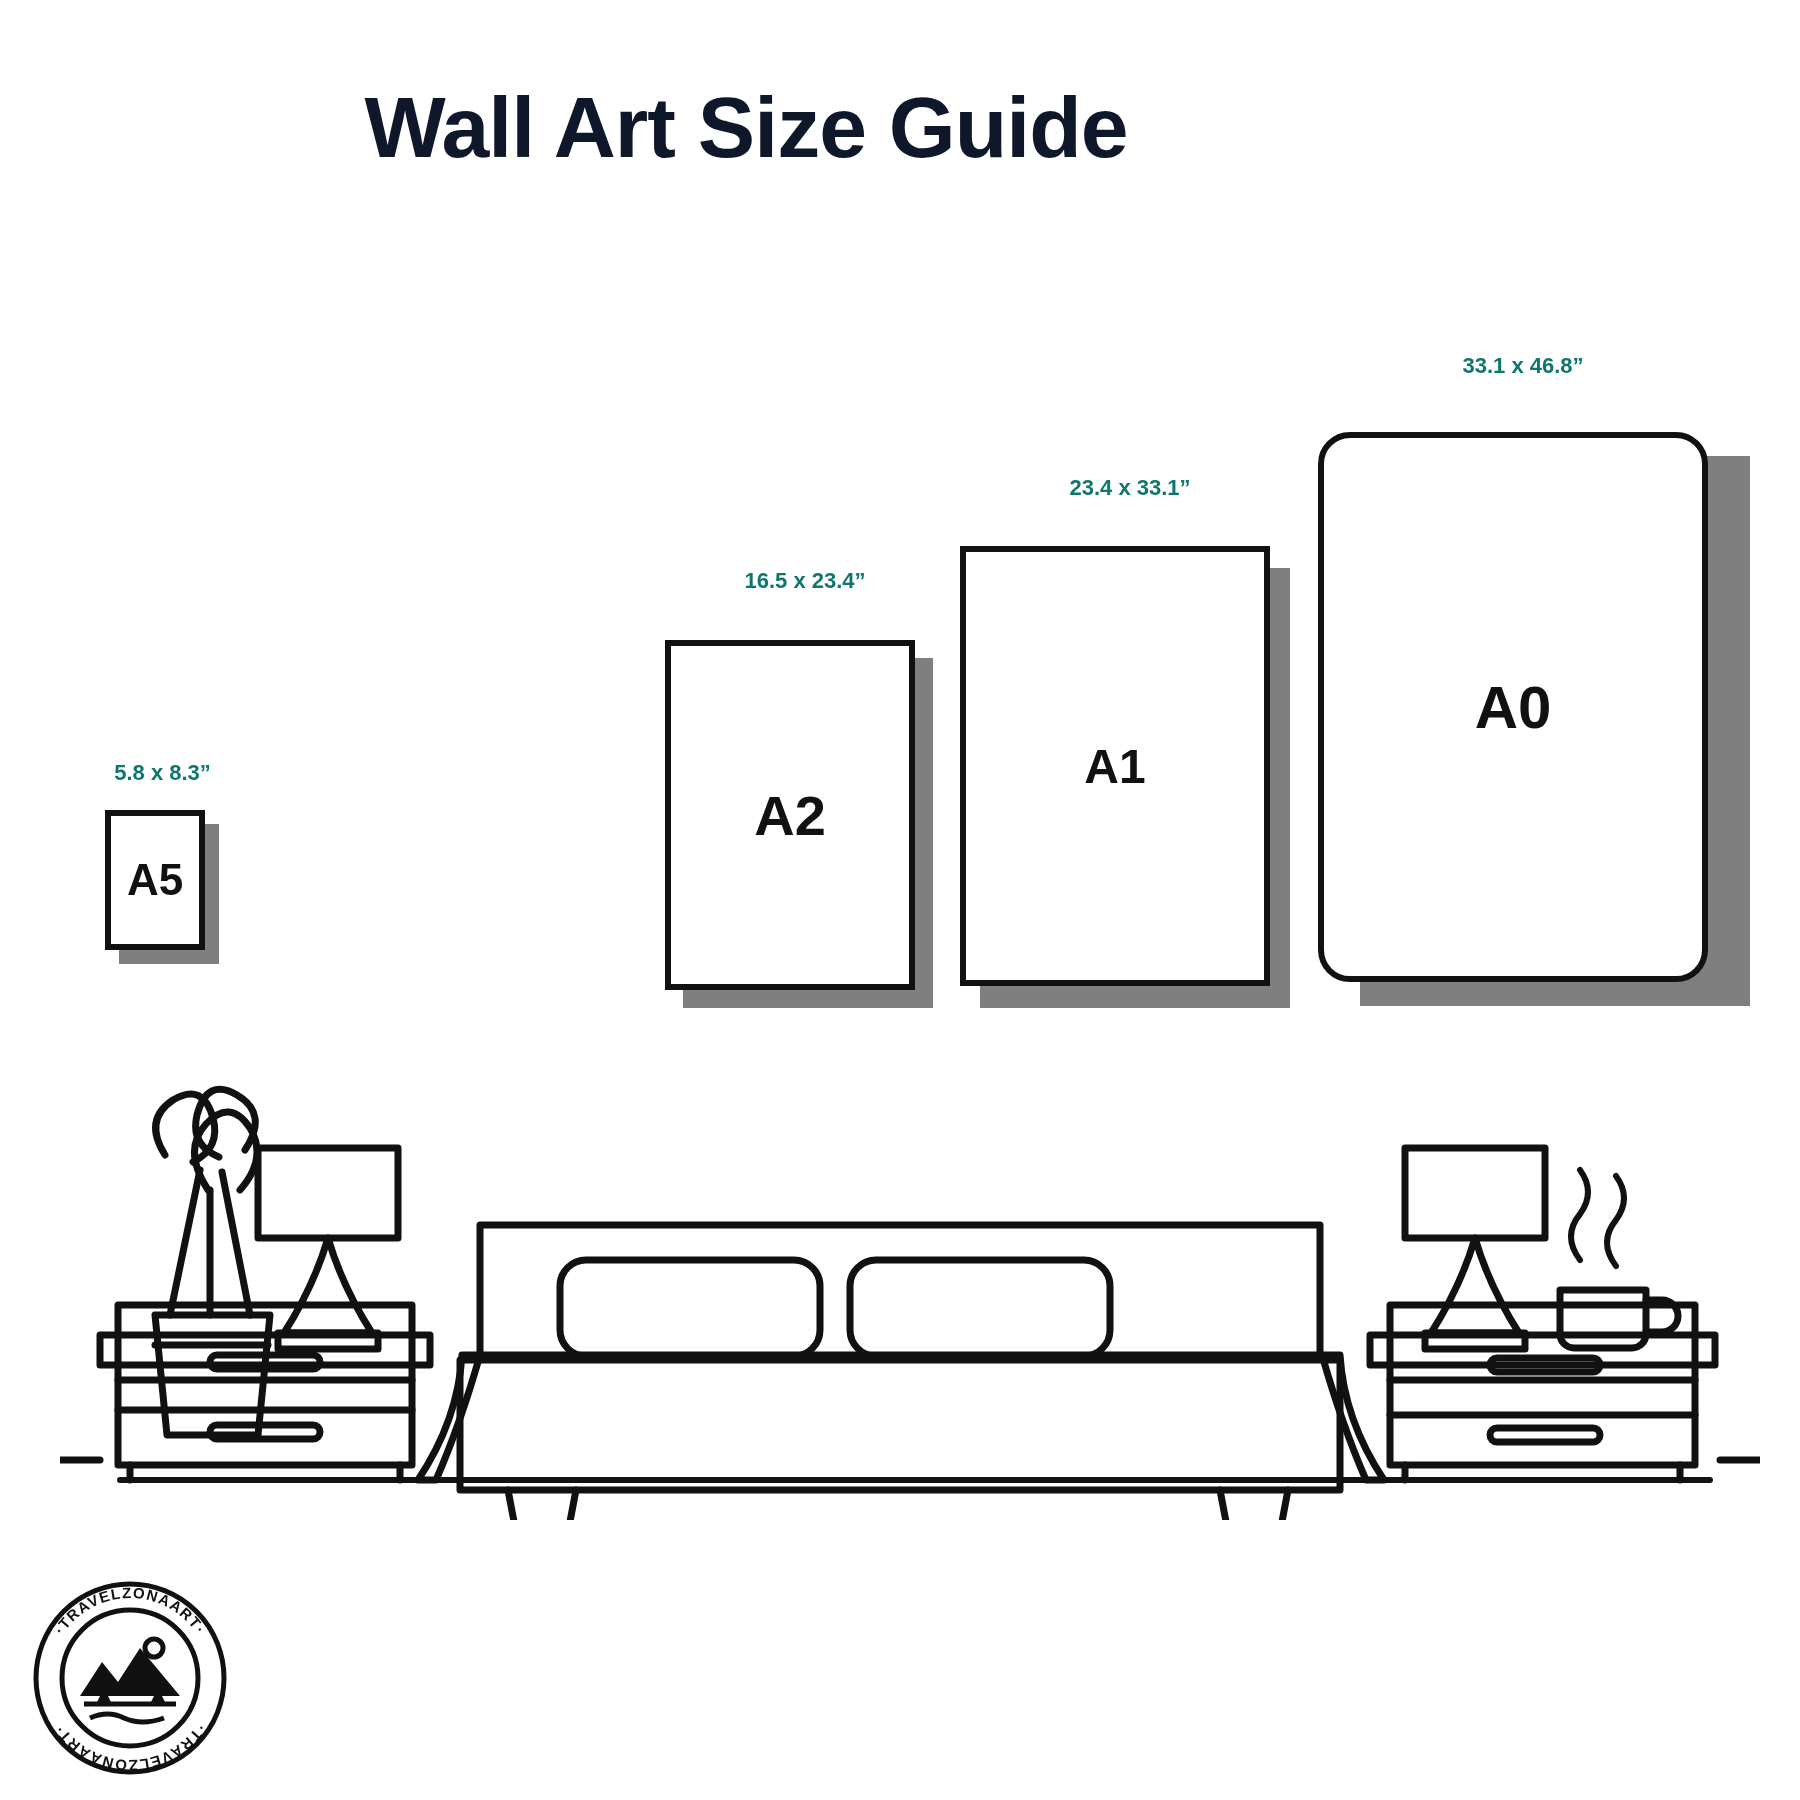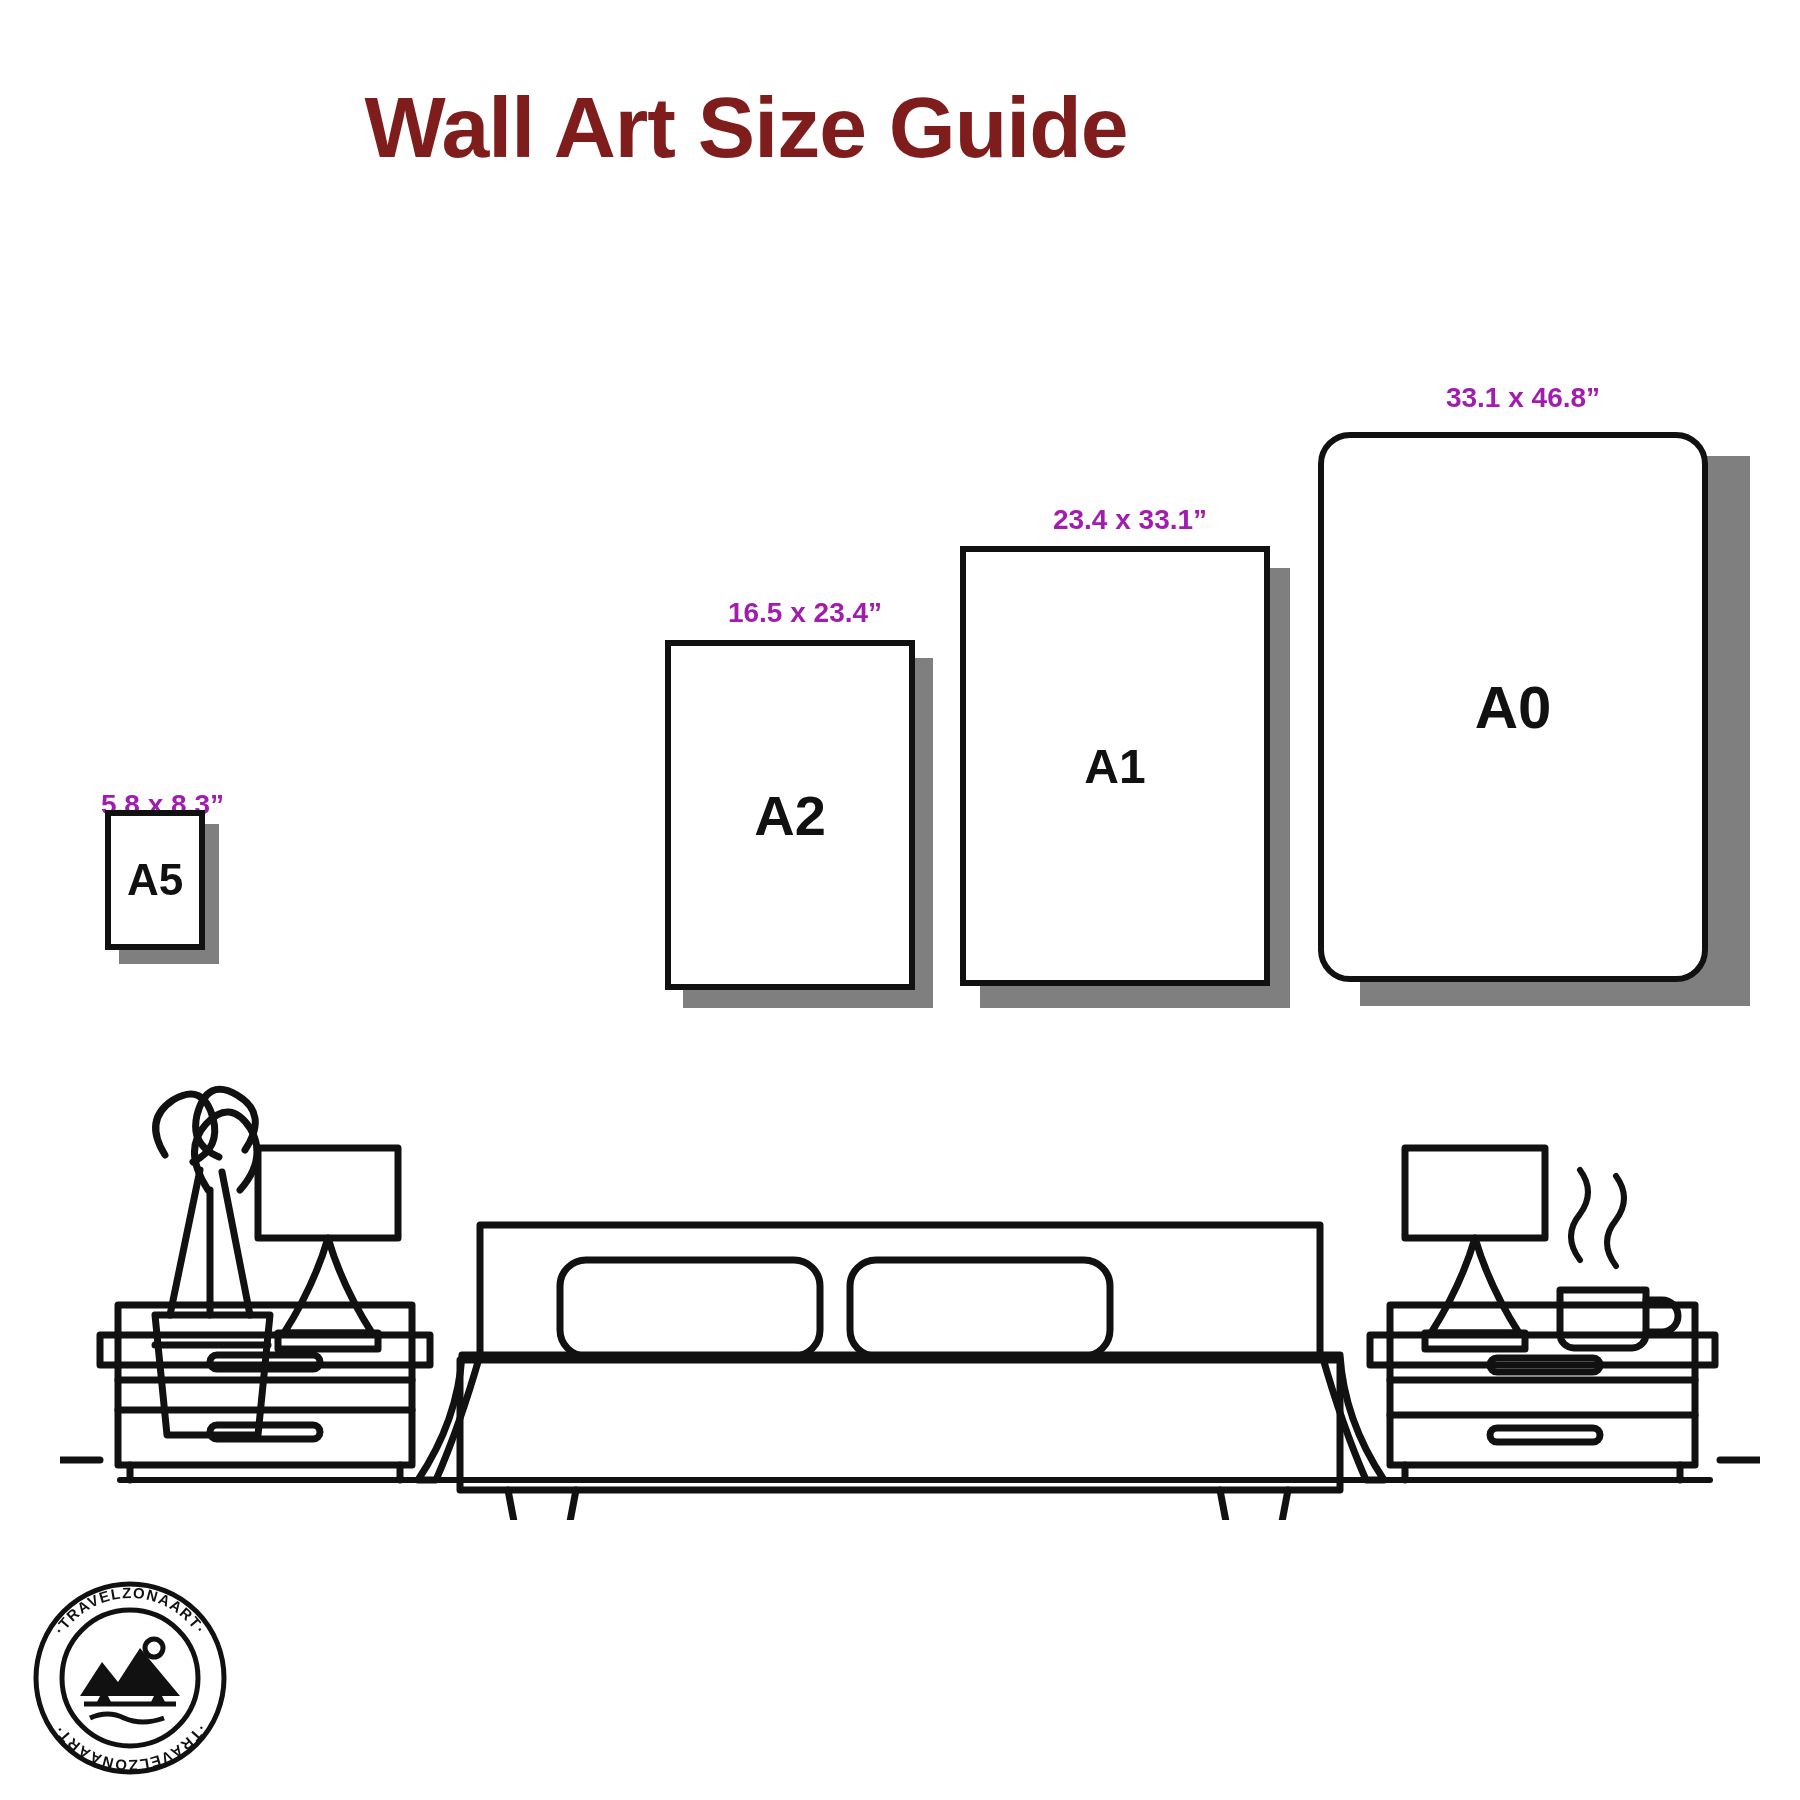--- a/index.html
+++ b/index.html
@@ -14,38 +14,37 @@
   .page{position:absolute;inset:0;}
 
   
   .title{
     position:absolute;
     top:78px;left:0;width:1492px;
     text-align:center;
     font-size:86px;
     font-weight:bold;
     letter-spacing:-1px;
-    color:#7f1d1d;
+    color:#0f172a;
   }
 
   
   .posters{
     position:absolute;
     left:0;top:290px;width:1800px;height:700px;
   }
   .poster-group{position:absolute;bottom:0;}
   .poster-label{
     position:absolute;
     left:50%;
     transform:translateX(-50%);
     white-space:nowrap;
-    font-size:28px;
-    font-weight:bold;
-    color:#a21caf;
-    margin-top:29px;
+    font-size:22px;
+    font-weight:bold;
+    color:#0f766e;
   }
   .poster-shadow{
     position:absolute;
     background:#7f7f7f;
   }
   .poster-frame{
     position:absolute;
     background:#ffffff;
     border:6px solid #111111;
     box-sizing:border-box;

